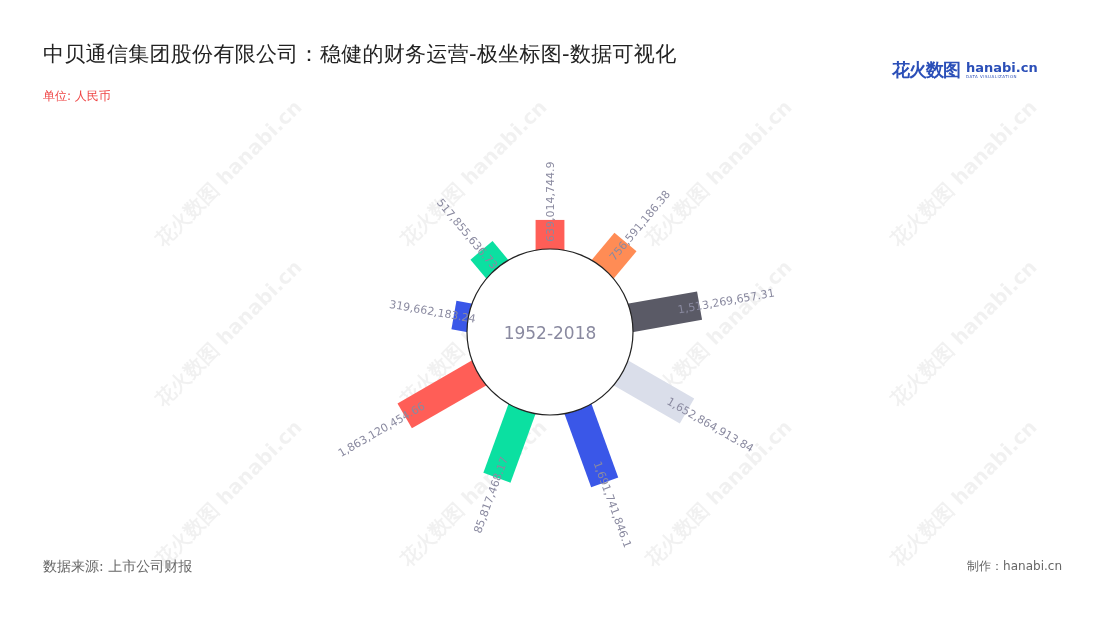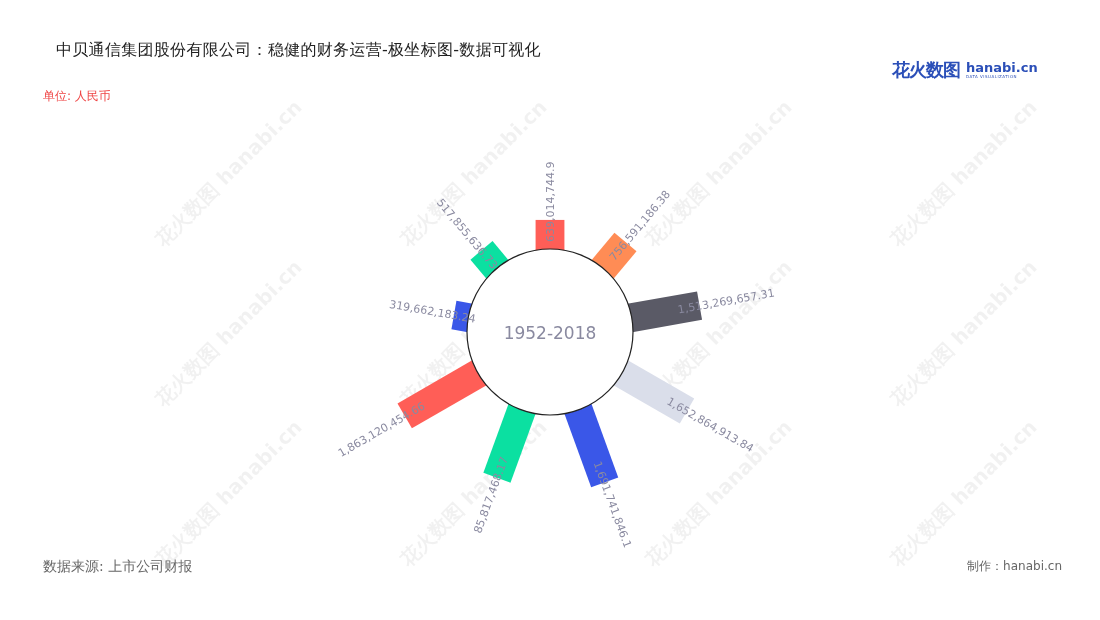--- a/index.html
+++ b/index.html
@@ -1,17 +1,17 @@
 <!DOCTYPE html>
 <html><head>
 <meta charset="utf-8">
 <style>
   html,body{margin:0;padding:0;background:#fff;}
   body{width:1100px;height:620px;position:relative;overflow:hidden;font-family:"DejaVu Sans","Liberation Sans",sans-serif;}
-  .title{position:absolute;left:43px;top:40px;font-size:16px;color:#222;letter-spacing:0.3px;margin-left:13px;}
+  .title{position:absolute;left:43px;top:40px;font-size:21px;color:#222;letter-spacing:0.3px;}
   .unit{position:absolute;left:43px;top:88px;font-size:12px;color:#ef4444;width:72px;line-height:17px;}
   .logo{position:absolute;left:892px;top:58px;display:flex;align-items:center;gap:6px;}
   .logo-cn{font-size:18px;font-weight:bold;color:#2b4fb8;letter-spacing:-1px;}
   .logo-en{display:flex;flex-direction:column;line-height:1;}
   .logo-en .a{font-size:13px;font-weight:bold;color:#2b4fb8;}
   .logo-en .b{font-size:4px;color:#2b4fb8;letter-spacing:0.5px;margin-top:1px;}
   .footer-left{position:absolute;left:43px;top:558px;font-size:14px;color:#666;}
   .footer-right{position:absolute;right:38px;top:558px;font-size:12px;color:#666;}
   svg.chart{position:absolute;left:0;top:0;}
   .wm{position:absolute;font-size:20px;color:#000;opacity:0.05;transform:rotate(-45deg);white-space:nowrap;font-weight:bold;}

